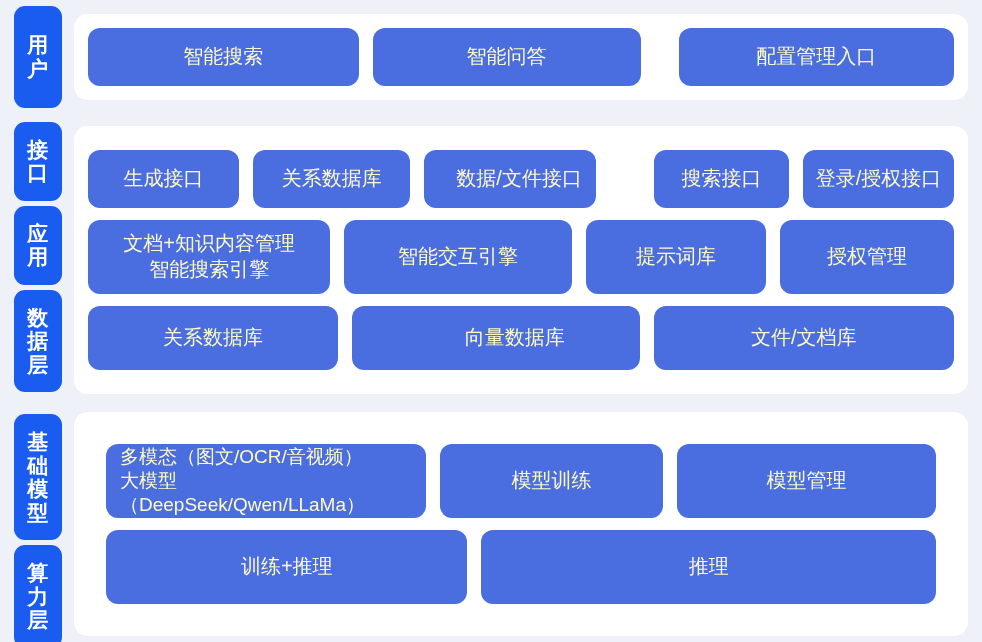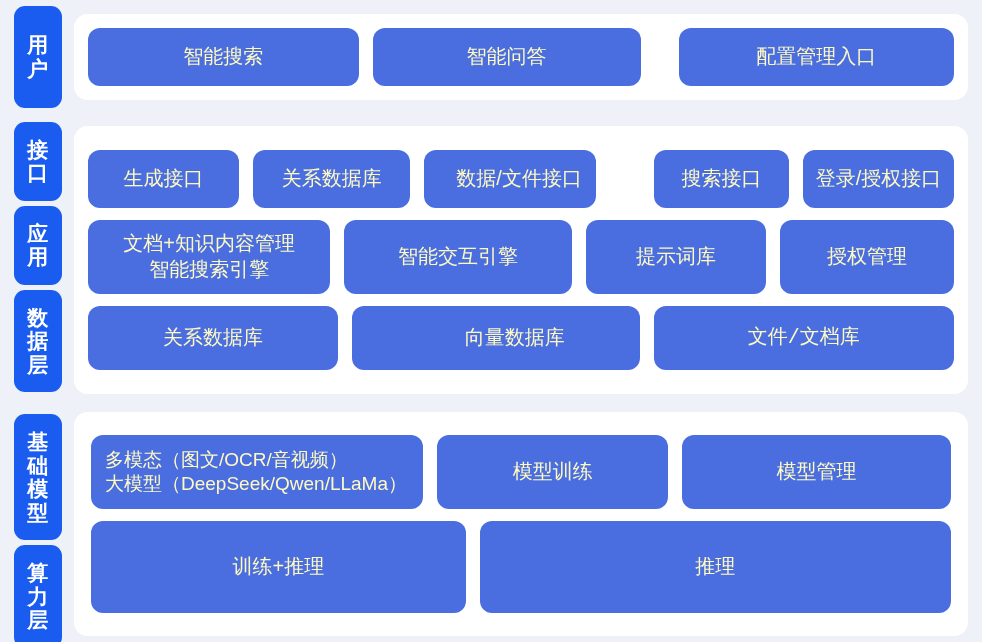--- a/index.html
+++ b/index.html
@@ -112,21 +112,21 @@
   #group-user .row  { height: 58px; }
 
   #group-core      { top: 120px; height: 280px; }
   #group-core .panel { height: 268px; align-self: center; padding: 14px; gap: 12px; }
   #group-core .rail  { padding-top: 2px; padding-bottom: 8px; }
   #group-core .row-api { height: 58px; }
   #group-core .row-app { height: 74px; }
   #group-core .row-data { height: 64px; justify-content: center; }
 
   #group-infra     { top: 412px; height: 236px; }
-  #group-infra .panel { height: 224px; align-self: flex-start; padding: 17px; gap: 12px; }
+  #group-infra .panel { height: 224px; align-self: flex-start; padding: 32px; gap: 12px; }
   #group-infra .rail  { padding-top: 2px; }
   #group-infra .rail-chip { }
   #group-infra .row-model { height: 74px; }
   #group-infra .row-compute { height: 92px; }
 
   
   .w-top-1 { flex: 1.03 1 0; }
   .w-top-2 { flex: 1.02 1 0; }
   .w-top-3 { flex: 1.05 1 0; margin-left: 24px; }
 
@@ -136,21 +136,21 @@
   .w-api-4 { flex: 0.88 1 0; margin-left: 44px; }
   .w-api-5 { flex: 1.00 1 0; }
 
   .w-app-1 { flex: 1.33 1 0; }
   .w-app-2 { flex: 1.24 1 0; }
   .w-app-3 { flex: 0.96 1 0; }
   .w-app-4 { flex: 0.92 1 0; }
 
   .w-data-1 { flex: 1.00 1 0; }
   .w-data-2 { flex: 1.00 1 0; padding-left: 48px; }
-  .w-data-3 { flex: 1.22 1 0; font-family: Liberation Mono, monospace; }
+  .w-data-3 { flex: 1.22 1 0; }
 
   .w-model-1 { flex: 1.30 1 0; }
   .w-model-2 { flex: 0.89 1 0; }
   .w-model-3 { flex: 1.05 1 0; }
 
   .w-comp-1 { flex: 0.88 1 0; }
   .w-comp-2 { flex: 1.12 1 0; }
 </style>
 </head>
 <body>

